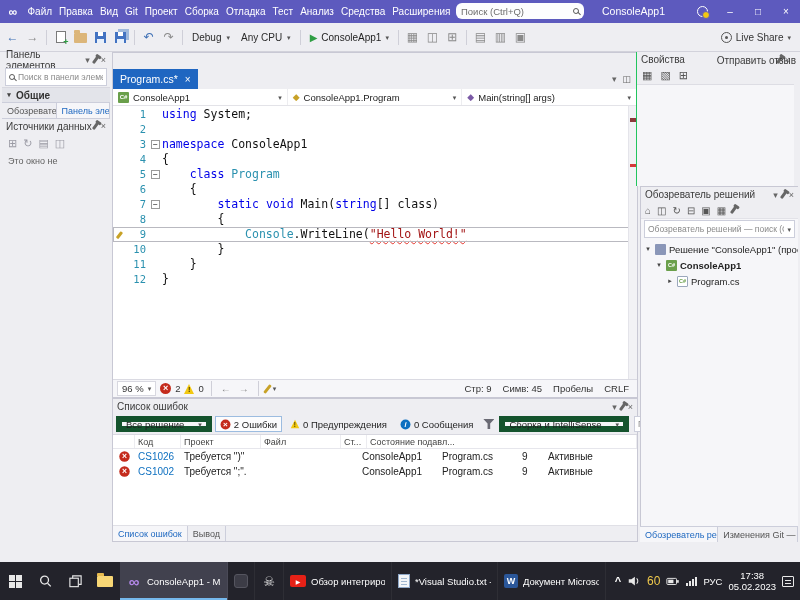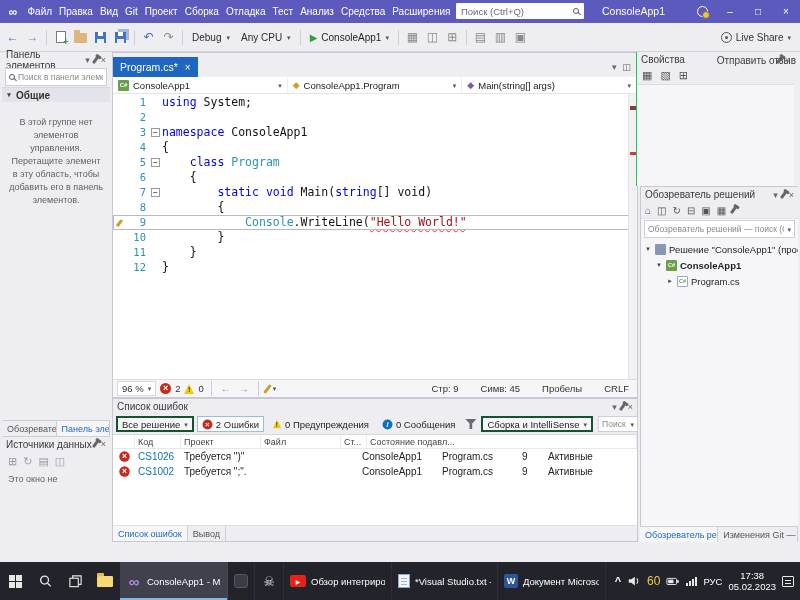--- a/index.html
+++ b/index.html
@@ -5,21 +5,21 @@
 *{margin:0;padding:0;box-sizing:border-box}
 html,body{width:800px;height:600px}
 body{font-family:"Liberation Sans",sans-serif;font-size:11px;background:#EEEEF2;overflow:hidden;color:#1E1E1E}
 #root{position:relative;width:800px;height:600px;background:#EEEEF2}
 
 
 .titlebar{position:absolute;left:0;top:0;width:800px;height:23px;background:#5D5ABE;display:flex;align-items:center;color:#fff}
 .vslogo{width:16px;margin:0 3px 0 5px;font-size:12px;font-weight:bold;text-align:center;flex:none}
 .menubar{display:flex;height:23px;align-items:center}
 .menu-item{padding:0 3.5px;font-size:10px;line-height:23px;white-space:nowrap}
-.tb-search{position:absolute;left:456px;top:3px;width:128px;height:16px;background:#FDFDFE;border-radius:1px;display:flex;align-items:center;padding:8px 5px;gap:4px}
+.tb-search{position:absolute;left:456px;top:3px;width:128px;height:16px;background:#FDFDFE;border-radius:6px;display:flex;align-items:center;padding:8px 5px;gap:4px}
 .tb-search input{flex:1;border:0;outline:0;background:transparent;font-size:9.5px;font-family:inherit;color:#333;min-width:0}
 .tb-search input::placeholder{color:#6D6D6D}
 .mag{width:6px;height:6px;border:1.4px solid #5B5B5B;border-radius:50%;position:relative;flex:none}
 .mag::after{content:"";position:absolute;width:4px;height:1.4px;background:#5B5B5B;right:-3px;bottom:-1px;transform:rotate(45deg)}
 .tb-apptitle{position:absolute;left:602px;line-height:23px;font-size:10.5px}
 .tb-controls{position:absolute;right:0;top:0;display:flex;height:23px}
 .tb-cbtn{width:28px;display:flex;align-items:center;justify-content:center;font-size:10px}
 .notif{position:relative;width:11px;height:11px;border:1.2px solid #fff;border-radius:50%}
 .notif::after{content:"";position:absolute;right:-3px;bottom:-3px;width:6px;height:6px;border-radius:50%;background:#F2C811;border:1px solid #5D5ABE}
 
@@ -64,21 +64,21 @@
 
 
 .toolbox{position:absolute;left:2px;top:52px;width:108px;height:490px;display:flex;flex-direction:column;background:#EEEEF2}
 .tbx-group{height:15px;display:flex;align-items:center;gap:3px;padding:0 3px;font-size:10px;font-weight:bold;color:#333;background:#E3E4EA;border-top:1px solid #D8D8E0;flex:none}
 .tbx-msg{height:318px;padding:14px 6px;font-size:9px;color:#616161;text-align:center;line-height:1.45;flex:none}
 .ds-icons{height:20px;display:flex;align-items:center;gap:6px;padding:0 6px;color:#9A9AA4;font-size:11px;flex:none}
 .ds-msg{font-size:9px;color:#616161;padding:3px 6px;flex:none}
 
 
 .editorcol{position:absolute;left:112px;top:52px;width:526px;height:346px;display:flex;flex-direction:column;background:#fff;border:1px solid #C8C8D4}
-.tabstrip{height:24px;background:#EEEEF2;display:flex;justify-content:space-between;align-items:flex-end;flex:none}
+.tabstrip{height:36px;background:#EEEEF2;display:flex;justify-content:space-between;align-items:flex-end;flex:none}
 .doc-tab{height:20px;background:#1F66C1;color:#fff;display:flex;align-items:center;gap:7px;padding:0 7px;font-size:10.5px}
 .tclose{font-size:10px;color:#fff}
 .strip-ic{display:flex;align-items:center;gap:6px;padding:0 6px;color:#666;font-size:9px;height:20px}
 .navbar{height:17px;display:flex;border-bottom:1px solid #E3E3E8;flex:none;background:#fff}
 .nav-dd{flex:1;display:flex;align-items:center;gap:4px;padding:0 5px;font-size:9.5px;color:#222;border-right:1px solid #EDEDF0;min-width:0}
 .nav-txt{white-space:nowrap;overflow:hidden;flex:1}
 .nav-ic{flex:none;display:flex;align-items:center;justify-content:center}
 .ni0{width:11px;height:11px;background:#6A9F4B;color:#fff;font-size:6px;font-weight:bold;border-radius:1px}
 .ni1{color:#C8A227;font-size:9px}
 .ni2{color:#7B5AA6;font-size:9px}
@@ -96,28 +96,28 @@
 .vs-mark-caret{position:absolute;top:12px;left:1px;width:7px;height:4px;background:#8B3A3A}
 .vs-mark-red{position:absolute;top:58px;left:1px;width:7px;height:3px;background:#D43A3A}
 .edstatus{height:18px;background:#F6F6F9;border-top:1px solid #DADAE2;display:flex;align-items:center;padding:0 4px;gap:4px;font-size:9.5px;color:#333;flex:none}
 .zoomdd{display:flex;align-items:center;gap:4px;padding:0 4px;height:15px;background:#fff;border:1px solid #D8D8E0}
 .ic-err{width:11px;height:11px;border-radius:50%;background:#C42B1C;position:relative;flex:none;display:inline-block}
 .ic-err::after{content:"×";position:absolute;inset:0;color:#fff;font-size:9px;line-height:11px;text-align:center;font-weight:bold}
 .ic-warn{width:0;height:0;border-left:5.5px solid transparent;border-right:5.5px solid transparent;border-bottom:10px solid #F2C811;position:relative;flex:none;display:inline-block}
 .ic-warn::after{content:"!";position:absolute;left:-1.5px;top:1.5px;font-size:7.5px;color:#4A3B00;font-weight:bold}
 .ic-info{width:11px;height:11px;border-radius:50%;background:#0E70C0;position:relative;flex:none;display:inline-block}
 .ic-info::after{content:"i";position:absolute;inset:0;color:#fff;font-size:8px;line-height:11px;text-align:center;font-weight:bold;font-style:italic}
-.est{margin-left:22px;color:#333}
+.est{margin-left:11px;color:#333}
 .edstatus-right{margin-left:auto;display:flex;padding-right:4px}
 
 
 .errlist{position:absolute;left:112px;top:398px;width:526px;height:144px;background:#fff;border:1px solid #C8C8D4;display:flex;flex-direction:column}
 .errlist .panel-h{background:#EEEEF2}
 .el-filter{height:21px;display:flex;align-items:center;gap:3px;padding:0 3px;background:#EEEEF2;border-bottom:1px solid #D8D8E0;font-size:9.5px;flex:none}
-.el-dd{height:16px;background:#F6F6F9;border:2px solid #14532d;display:flex;align-items:center;gap:4px;padding:0 4px;white-space:nowrap}
+.el-dd{height:16px;background:#F6F6F9;border:6px solid #14532d;display:flex;align-items:center;gap:14px;padding:0 4px;white-space:nowrap}
 .el-toggle{height:16px;display:flex;align-items:center;gap:3px;padding:0 4px;white-space:nowrap;border:1px solid transparent}
 .el-toggle.active{background:#FCFCFD;border-color:#9CBCE0}
 .el-toggle .ic-err,.el-toggle .ic-info{transform:scale(.9)}
 .el-toggle .ic-warn{transform:scale(.85)}
 .funnel{width:11px;height:10px;background:#6A6A74;clip-path:polygon(0 0,100% 0,62% 45%,62% 100%,38% 100%,38% 45%);flex:none;margin:0 2px}
 .el-search{height:16px;background:#fff;border:1px solid #CCCEDB;display:flex;align-items:center;padding:0 3px;gap:3px;flex:1;min-width:40px;margin-left:2px}
 .el-search input{flex:1;min-width:0;border:0;outline:0;font-size:8.5px;font-family:inherit;background:transparent;color:#333}
 .el-search input::placeholder{color:#8A8A8A}
 .el-cols{height:14px;display:flex;align-items:stretch;border-bottom:1px solid #E6E6EC;font-size:9px;color:#444;flex:none}
 .col{display:flex;align-items:center;padding:6px 3px;border-right:1px solid #ECECF0;white-space:nowrap;overflow:hidden}
@@ -286,21 +286,20 @@
       </span>
     </div>
     <div class="sbox">
       <span class="mag"></span>
       <input placeholder="Поиск в панели элемен" style="">
     </div>
     <div class="tbx-group">
       <span class="exp">▾</span>
       <span>Общие</span>
     </div>
-    <div class="tbx-msg">В этой группе нет элементов управления. Перетащите элемент в эту область, чтобы добавить его в панель элементов.</div>
     <div class="mini-tabs">
         <span class="mini-tab">Обозревате...</span>
         <span class="mini-tab active">Панель эле...</span>
       </div>
     <div class="panel-h" style="border-top:1px solid #CCCEDB">
       <span>Источники данных</span>
       <span class="ph-ic">
         <span class="pin"></span>
         <span>×</span>
       </span>
@@ -384,21 +383,21 @@
             <span class="cl-num">6</span>
             <span class="cl-fold"></span>
             <span class="cl-code"><span class="pl">    {</span></span>
           </div>
           <div class="code-line">
             <span class="cl-margin"></span>
             <span class="cl-num">7</span>
             <span class="cl-fold">
               <span class="fold-box">−</span>
             </span>
-            <span class="cl-code"><span class="pl">        </span><span class="kw">static</span><span class="pl"> </span><span class="kw">void</span><span class="pl"> Main(</span><span class="kw">string</span><span class="pl">[] void)</span></span>
+            <span class="cl-code"><span class="pl">        </span><span class="kw">static</span><span class="pl"> </span><span class="kw">void</span><span class="pl"> Main(</span><span class="kw">string</span><span class="pl">[] class)</span></span>
           </div>
           <div class="code-line">
             <span class="cl-margin"></span>
             <span class="cl-num">8</span>
             <span class="cl-fold"></span>
             <span class="cl-code"><span class="pl">        {</span></span>
           </div>
           <div class="code-line active">
             <span class="cl-margin">
               <i class="sh-pencil tiny"></i>

